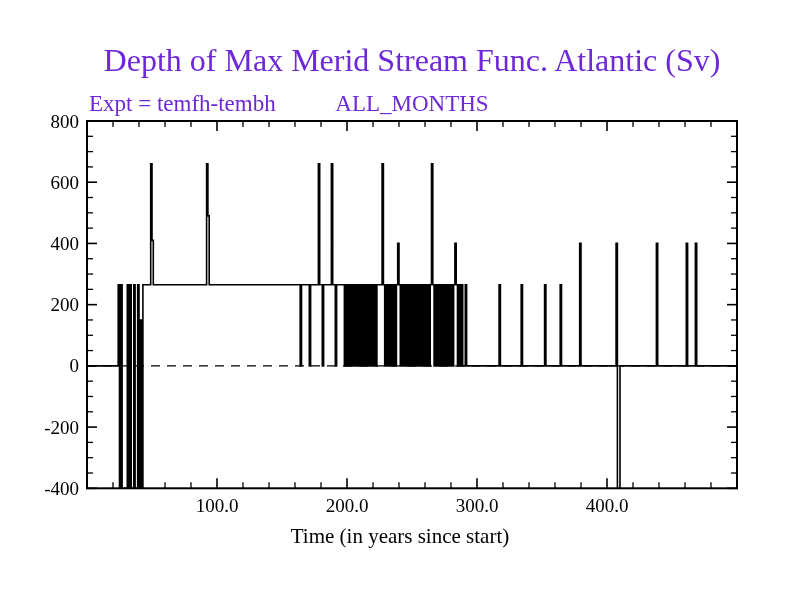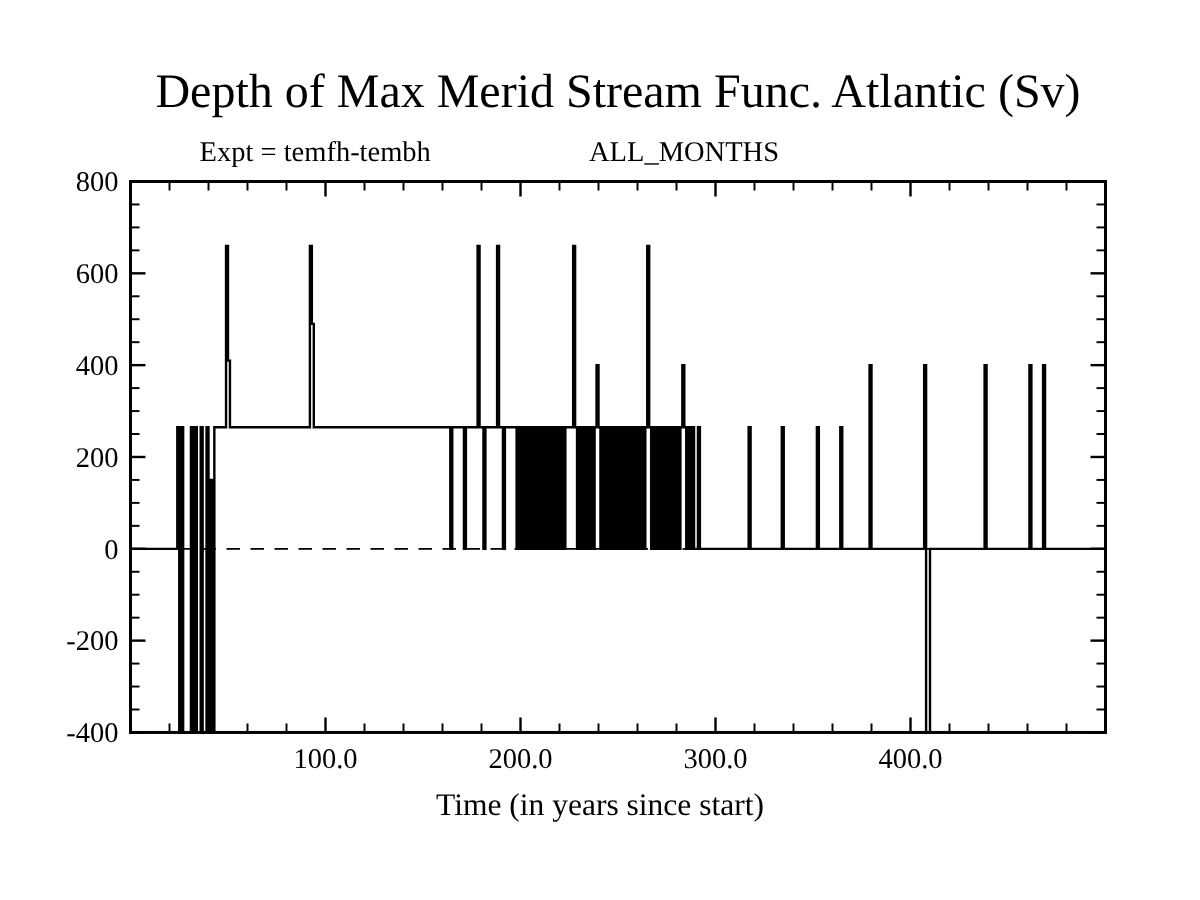--- a/index.html
+++ b/index.html
@@ -2,32 +2,32 @@
 <html><head>
 <meta charset="utf-8">
 <style>
   html, body { margin: 0; padding: 0; background: #ffffff; }
   .page {
     position: relative;
     width: 800px;
     height: 600px;
     background: #ffffff;
     font-family: "Liberation Serif", "DejaVu Serif", serif;
-    color: #000000;
+    color: #6d28d9;
     overflow: hidden;
   }
   .chart-title {
     position: absolute;
     left: 87px; top: 42px; width: 650px;
     text-align: center;
     font-size: 32px;
     letter-spacing: 0px;
     white-space: nowrap;
   }
-  .subtitle { position: absolute; top: 91px; left: 87px; width: 650px; font-size: 19px; white-space: nowrap; margin-left: 44px; }
+  .subtitle { position: absolute; top: 91px; left: 87px; width: 650px; font-size: 23px; white-space: nowrap; }
   .subtitle.expt   { text-align: left; padding-left: 2px; box-sizing: border-box; }
   .subtitle.period { text-align: center; }
   .subtitle.months { text-align: center; }
   svg.plot { position: absolute; left: 0; top: 0; }
   svg text { font-family: "Liberation Serif", "DejaVu Serif", serif; fill: #000000; }
 </style>
 </head>
 <body>
 
 <div class="page">

